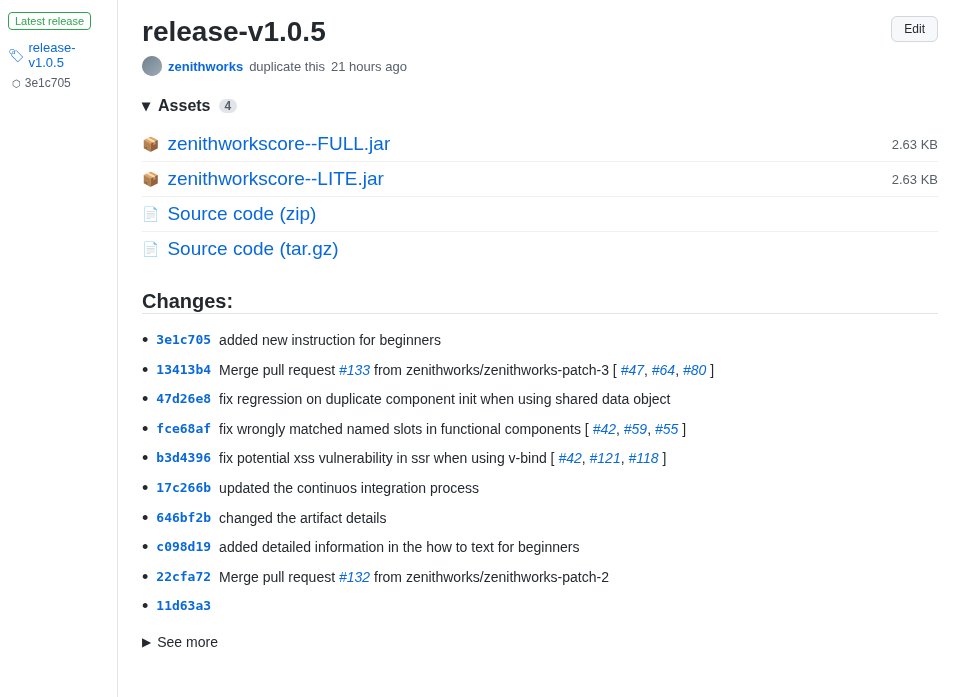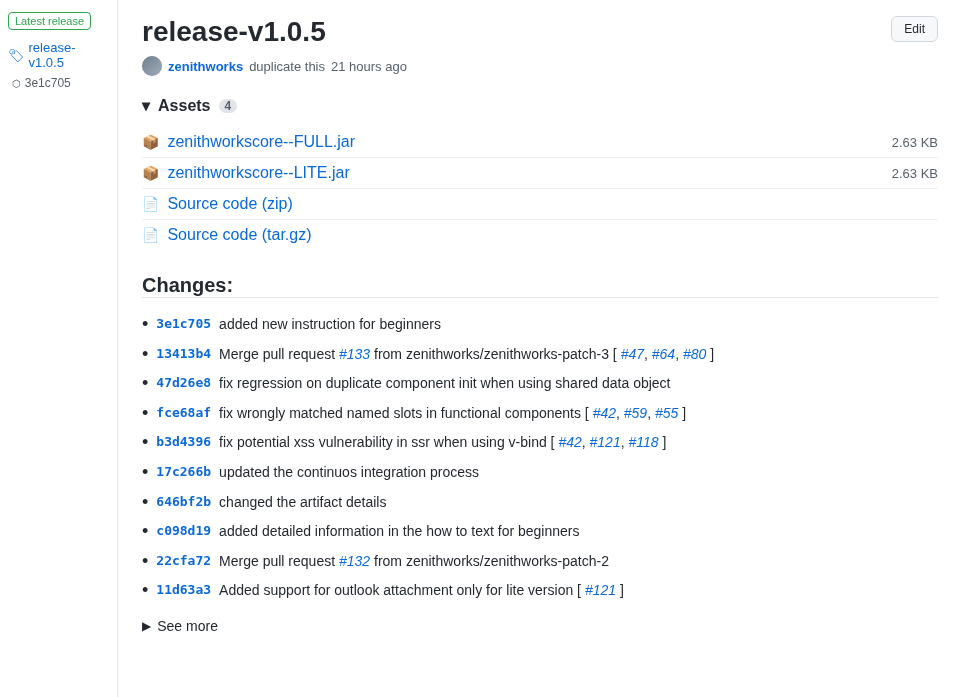--- a/index.html
+++ b/index.html
@@ -19,21 +19,21 @@
     .avatar { width: 20px; height: 20px; border-radius: 50%; background: #8b949e; display: inline-block; overflow: hidden; }
     .avatar-img { width: 100%; height: 100%; background: linear-gradient(135deg, #6e7f8d, #a0adb8); border-radius: 50%; }
     .author-name { color: #0969da; font-weight: 600; }
     .assets-section { margin-bottom: 24px; }
     .assets-header { display: flex; align-items: center; gap: 8px; font-size: 16px; font-weight: 600; margin-bottom: 12px; cursor: pointer; color: #24292f; }
     .assets-count { background: #e1e4e8; border-radius: 20px; padding: 0 6px; font-size: 12px; font-weight: 600; color: #57606a; }
     .asset-item { display: flex; align-items: center; justify-content: space-between; padding: 6px 0; border-top: 1px solid #f0f0f0; }
     .asset-item:first-child { border-top: none; }
     .asset-left { display: flex; align-items: center; gap: 8px; }
     .asset-icon { color: #57606a; font-size: 14px; }
-    .asset-link { color: #0969da; text-decoration: none; font-size: 16px; }
+    .asset-link { color: #0969da; text-decoration: none; font-size: 19px; }
     .asset-size { color: #57606a; font-size: 13px; }
     .changes-section { }
     .changes-title { font-size: 20px; font-weight: 600; margin-bottom: 16px; padding-bottom: 0; border-bottom: 1px solid #e1e4e8; }
     .changes-list { list-style: none; }
     .changes-list li { display: flex; align-items: flex-start; gap: 8px; margin-bottom: 8px; font-size: 14px; line-height: 1.5; }
     .bullet { color: #24292f; font-size: 18px; line-height: 1.2; }
     .commit-hash { color: #0969da; font-weight: 600; font-family: 'SFMono-Regular', Consolas, monospace; font-size: 13px; flex-shrink: 0; }
     .commit-text { color: #24292f; }
     .commit-text a { color: #0969da; text-decoration: none; font-style: italic; }
     .see-more { display: flex; align-items: center; gap: 6px; color: #24292f; font-size: 14px; cursor: pointer; padding-top: 8px; font-weight: 500; }
@@ -153,21 +153,20 @@
           <span class="commit-text">added detailed information in the how to text for beginners</span>
         </li>
         <li>
           <span class="bullet">•</span>
           <span class="commit-hash">22cfa72</span>
           <span class="commit-text">Merge pull request <a href="#">#132</a> from zenithworks/zenithworks-patch-2</span>
         </li>
         <li>
           <span class="bullet">•</span>
           <span class="commit-hash">11d63a3</span>
-          <span class="commit-text">Added support for outlook attachment only for lite version [ <a href="#">#121</a> ]</span>
         </li>
       </ul>
       <div class="see-more">
         <span class="chevron-right">▶</span>
         <span>See more</span>
       </div>
     </div>
   </div>
 </div>
 

